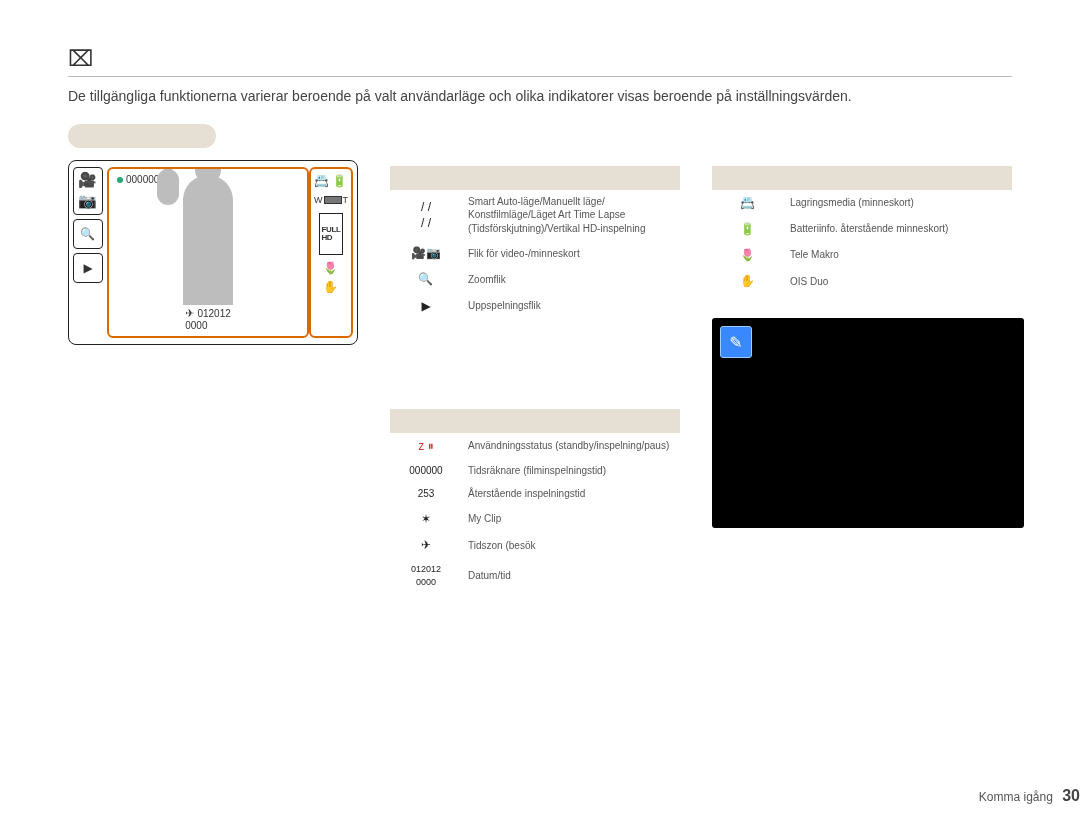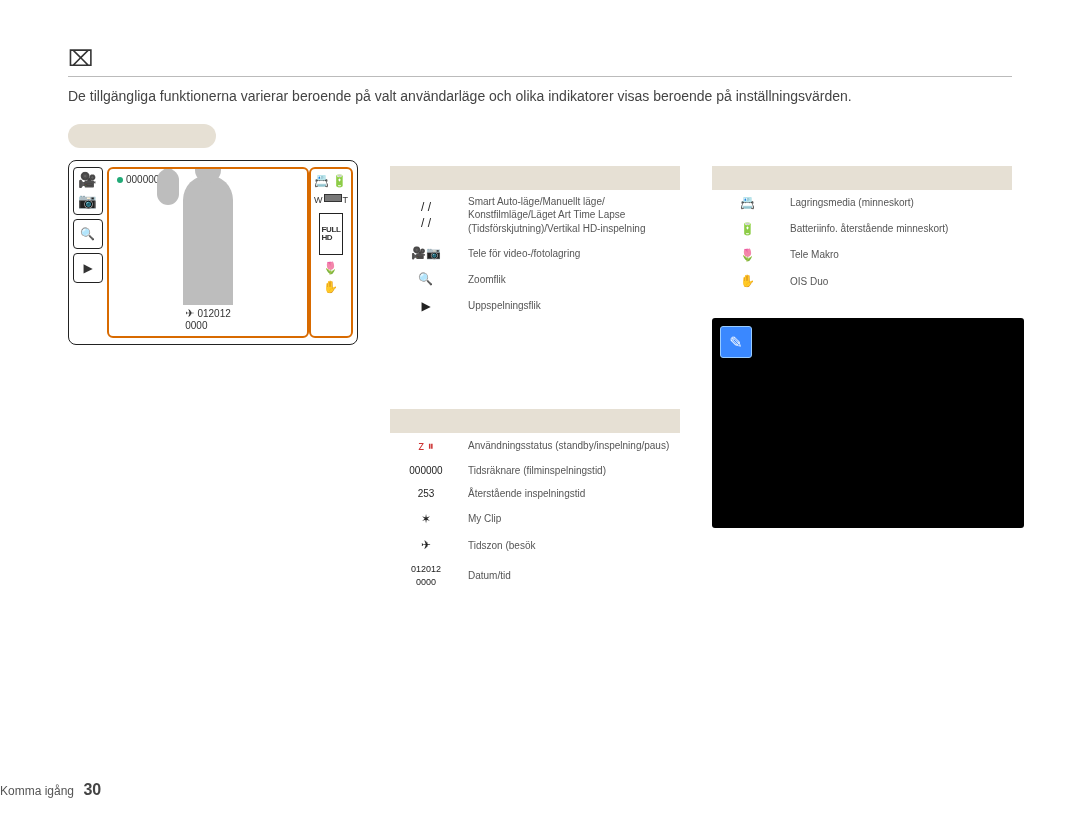--- a/index.html
+++ b/index.html
@@ -24,38 +24,38 @@
   .dot{display:inline-block;width:6px;height:6px;border-radius:50%;background:#2a7;vertical-align:middle;margin-right:3px}
   .silhouette{position:absolute;left:50%;top:6px;transform:translateX(-50%)}
   .sil-adult{width:50px;height:130px;background:#bdbdbd;border-radius:26px 26px 0 0;position:relative}
   .sil-adult::before{content:"";position:absolute;top:-18px;left:50%;transform:translateX(-50%);width:26px;height:26px;background:#bdbdbd;border-radius:50%}
   .sil-child{position:absolute;top:-6px;left:-26px;width:22px;height:36px;background:#bdbdbd;border-radius:12px}
   .sil-child::before{content:"";position:absolute;top:-12px;left:4px;width:14px;height:14px;background:#bdbdbd;border-radius:50%}
   .datetime{position:absolute;bottom:4px;left:50%;transform:translateX(-50%);text-align:left;font-size:10px;color:#333;line-height:1.2}
   .datetime .tz{font-size:11px;margin-right:3px}
   .right-strip{width:44px;border:2px solid #d86a00;border-radius:6px;margin:6px 4px 6px 0;display:flex;flex-direction:column;align-items:center;gap:7px;padding:6px 2px;box-sizing:border-box;font-size:12px}
   .ic{font-size:12px;line-height:1}
-  .zoom-bar{display:inline-flex;align-items:flex-start;font-size:9px;gap:1px}
+  .zoom-bar{display:inline-flex;align-items:center;font-size:9px;gap:1px}
   .zoom-bar .seg{display:inline-block;width:16px;height:6px;background:#777;border:1px solid #333}
   .hd{font-size:8px;font-weight:bold;border:1px solid #222;padding:12px 1px;line-height:1;letter-spacing:-.3px}
 
   
   .tbl{width:100%;border-collapse:collapse;font-size:10px;margin-top:6px}
   .tbl th{background:#e6e0d4;height:22px;font-weight:normal}
   .tbl th:first-child{width:70px}
   .tbl td{padding:5px 6px;vertical-align:middle;color:#555}
   .tbl td.icon{text-align:center;font-size:12px;color:#222;white-space:nowrap}
   .red{color:#c33}
 
   
   .preview{width:312px;height:210px;background:#000;position:relative;border-radius:3px;margin-top:24px}
   .sq{position:absolute;top:8px;left:8px;width:30px;height:30px;background:#3a88ff;border:1px solid #9cf;border-radius:3px;display:flex;align-items:center;justify-content:center;color:#fff;font-size:16px}
 
   
-  .footer{position:absolute;bottom:24px;left:0;right:0;text-align:left;font-size:12px;color:#555}
+  .footer{position:absolute;bottom:18px;left:0;right:0;text-align:right;font-size:12px;color:#555}
   .footer .pg{font-size:16px;font-weight:bold;margin-left:6px;color:#444}
 </style>
 </head>
 <body>
 
 <div class="page">
   <div class="title-icon">⌧</div>
   <hr class="hr">
   <p class="intro">De tillgängliga funktionerna varierar beroende på valt användarläge och olika indikatorer visas beroende på inställningsvärden.</p>
 
@@ -113,21 +113,21 @@
               <th></th>
               <th></th>
             </tr>
         <tr>
               <td class="icon" style="white-space:pre-line">  /    /
   /    /</td>
               <td>Smart Auto-läge/Manuellt läge/ Konstfilmläge/Läget Art Time Lapse (Tidsförskjutning)/Vertikal HD-inspelning</td>
             </tr>
         <tr>
               <td class="icon">🎥📷</td>
-              <td>Tele för video-/fotolagring</td>
+              <td>Flik för video-/minneskort</td>
             </tr>
         <tr>
               <td class="icon">🔍</td>
               <td>Zoomflik</td>
             </tr>
         <tr>
               <td class="icon">▶</td>
               <td>Uppspelningsflik</td>
             </tr>
       </tbody>

